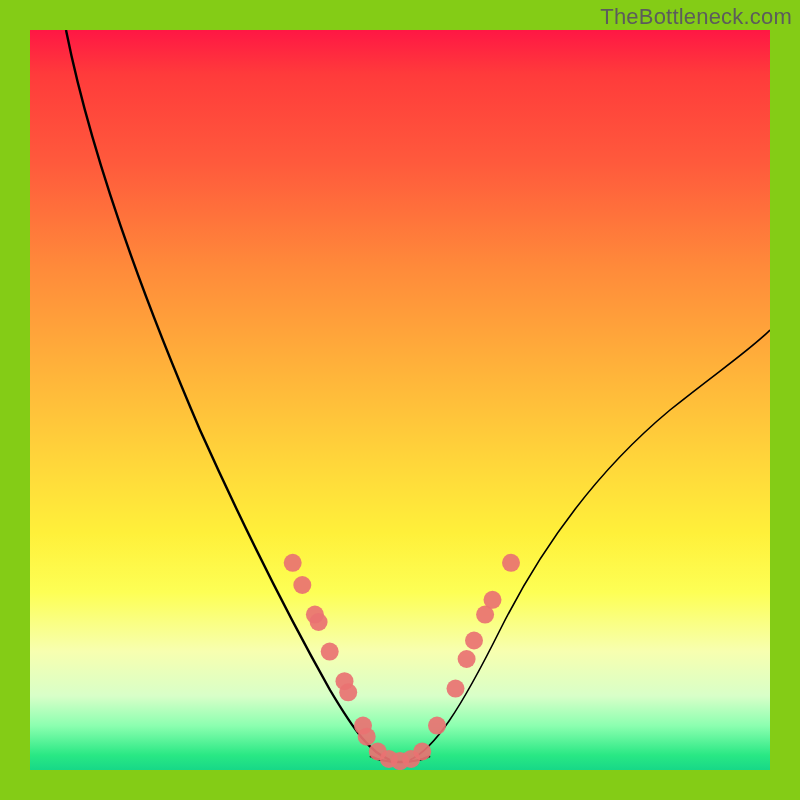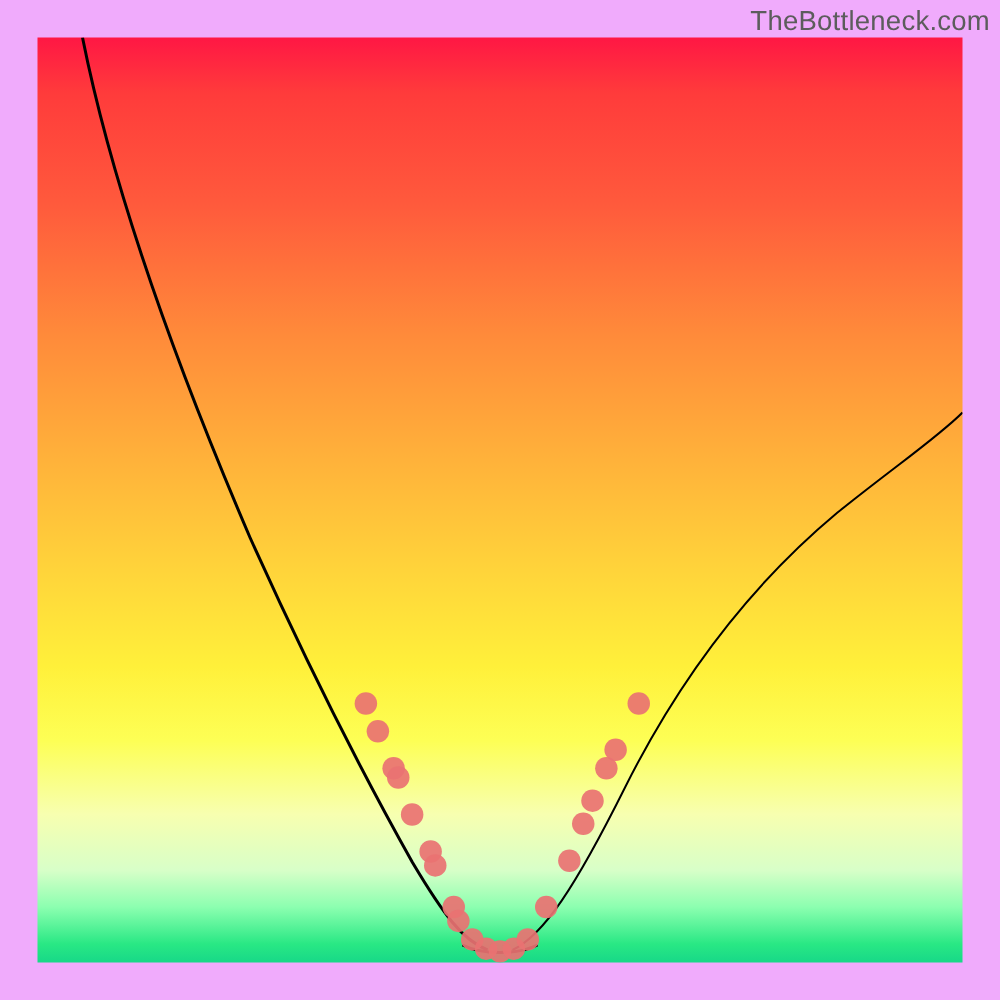--- a/index.html
+++ b/index.html
@@ -7,21 +7,21 @@
     padding: 0;
     width: 800px;
     height: 800px;
     overflow: hidden;
     font-family: Arial, Helvetica, sans-serif;
   }
   .frame {
     position: relative;
     width: 800px;
     height: 800px;
-    background: #f0abfc;
+    background: #84cc16;
   }
   .plot {
     position: absolute;
     left: 30px;
     top: 30px;
     width: 740px;
     height: 740px;
     background: linear-gradient(
       to bottom,
       #ff1744 0%,

